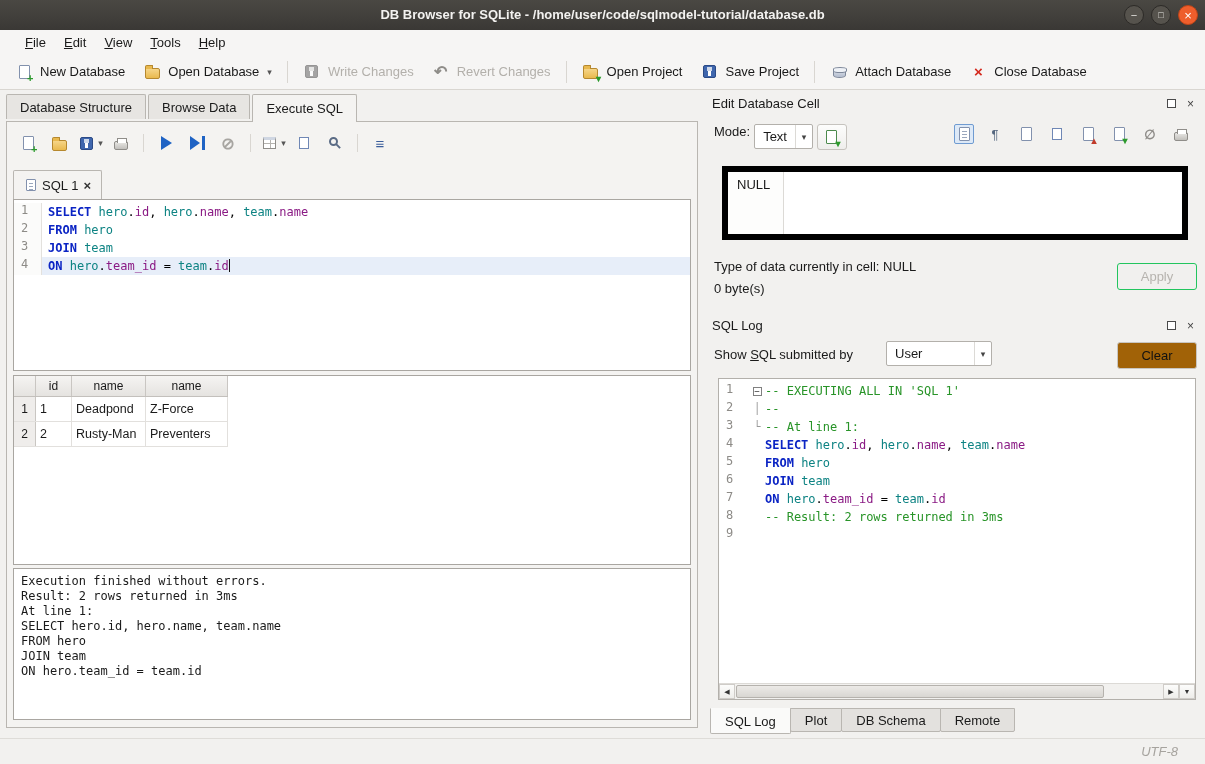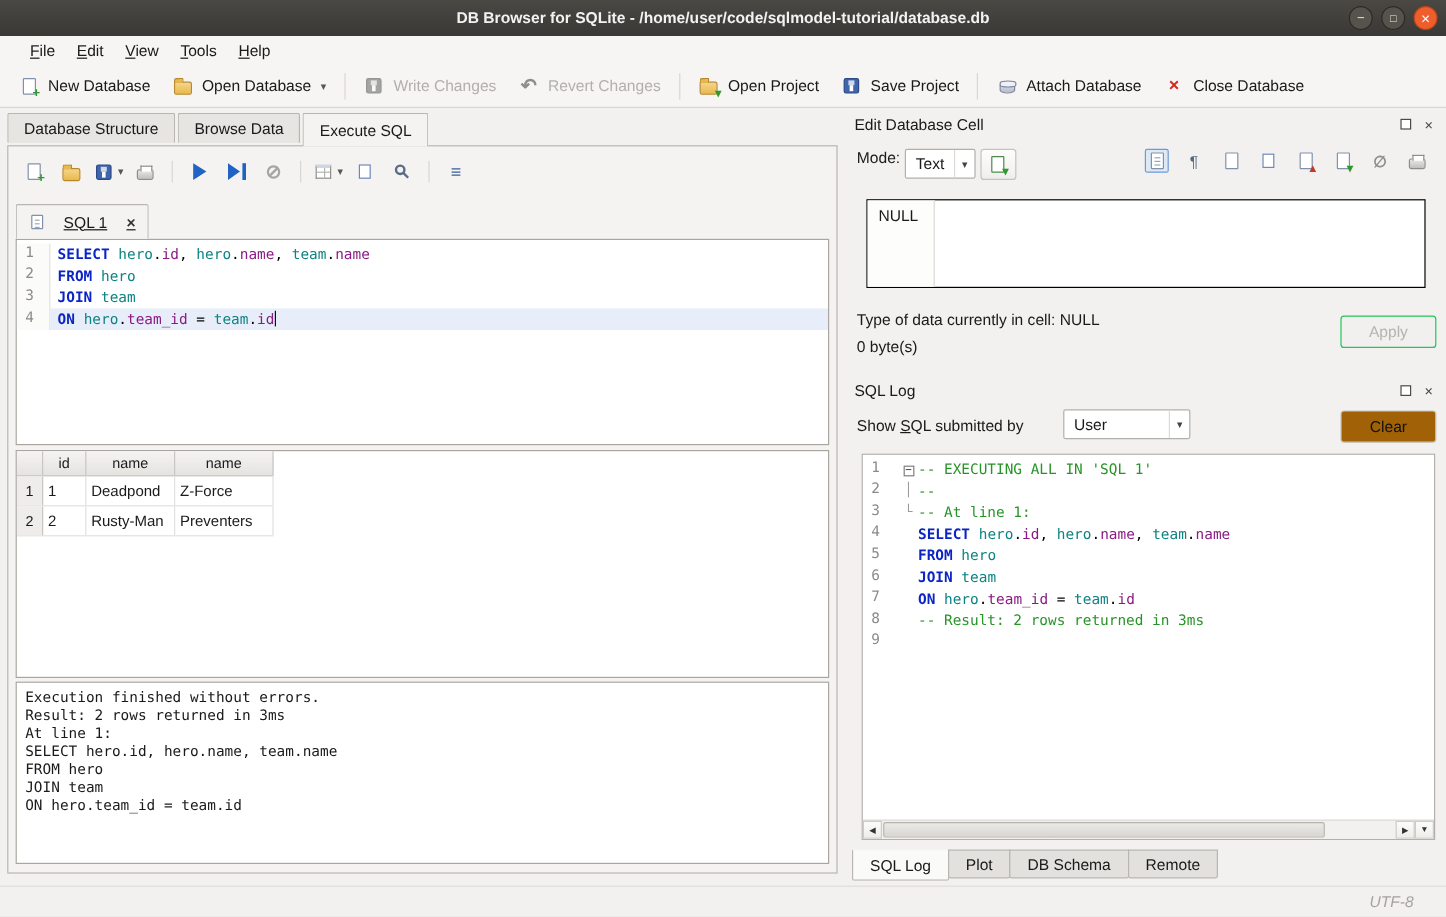--- a/index.html
+++ b/index.html
@@ -83,23 +83,23 @@
           padding:0 13px; display:flex; align-items:center; margin-right:2px; }
   .mtab.active { height:28px; background:#f4f3f1; margin-bottom:-1px; padding-bottom:1px; }
   .left-frame { position:absolute; left:6px; top:121px; width:692px; height:607px;
                 background:#f4f3f1; border:1px solid #b9b6b1; }
 
   .sql-toolbar { position:absolute; left:8px; top:9px; display:flex; gap:5px; align-items:center; }
   .sbtn { min-width:26px; height:24px; display:flex; align-items:center; justify-content:center;
           border-radius:3px; gap:2px; }
   .ssep { width:1px; height:18px; background:#d9d6d1; margin:0 4px; }
 
-  .qtab { position:absolute; left:6px; top:48px; height:29px; display:inline-flex; align-items:center; gap:16px;
+  .qtab { position:absolute; left:6px; top:48px; height:29px; display:inline-flex; align-items:center; gap:5px;
           padding:0 10px; background:#f4f3f1; border:1px solid #b9b6b1; border-bottom:none;
-          border-radius:2px 2px 0 0; z-index:2;text-decoration:underline; }
+          border-radius:2px 2px 0 0; z-index:2; }
   .qtab .x { font-weight:bold; color:#333; font-size:13px; }
 
   .editor { position:absolute; left:6px; top:77px; width:678px; height:172px;
             background:#fff; border:1px solid #a9a6a1; padding-top:3px; overflow:hidden; }
   .eline { display:flex; height:18px; font:12px "DejaVu Sans Mono", monospace; }
   .eline .gut { width:28px; flex:none; color:#8d8b87; padding-left:7px; background:#fbfbfa;
                 border-right:1px solid #e3e1dd; }
   .eline .code { flex:1; padding-left:6px; white-space:pre; line-height:18px; }
   .eline.cur .code { background:#e7eef9; }
   .cursor { display:inline-block; width:1px; height:13px; background:#111; vertical-align:-2px; }
@@ -138,21 +138,21 @@
   .combo .cval { padding:0 8px; }
   .combo .carr { width:17px; height:100%; display:flex; align-items:center; justify-content:center;
                  font-size:9px; color:#444; border-left:1px solid #dcdad6; }
   .mini-btn { width:30px; height:26px; border:1px solid #c6c3be; border-radius:3px;
               background:linear-gradient(#fdfdfc,#efeeec); display:flex; align-items:center; justify-content:center; }
   .cell-icons { margin-left:auto; display:flex; gap:11px; align-items:center; }
   .cibtn { width:20px; height:20px; display:flex; align-items:center; justify-content:center; border-radius:2px; }
   .cibtn.sel { border:1px solid #6f9bd1; background:#dde9f7; }
 
   .null-box { position:absolute; left:18px; top:76px; width:466px; height:74px; background:#fff;
-              border:1px solid #000000; display:flex; }
+              border:6px solid #000000; display:flex; }
   .null-gut { width:56px; border-right:1px solid #dcdad6; background:#fdfdfc; padding:5px 0 0 9px; font-size:13px; }
 
   .info-type { position:absolute; left:10px; top:169px; font-size:13px; }
   .info-size { position:absolute; left:10px; top:191px; font-size:13px; }
   .btn { display:flex; align-items:center; justify-content:center; border-radius:3px; font-size:13px; }
   .btn-apply { position:absolute; right:8px; top:173px; width:80px; height:27px;
                background:#f1f0ee; border:1px solid #22c55e; color:#b6b3ae; }
   .btn-clear { position:absolute; right:8px; top:252px; width:80px; height:27px;
                background:#a16207; border:1px solid #c8c5c0; color:#111; }
 

